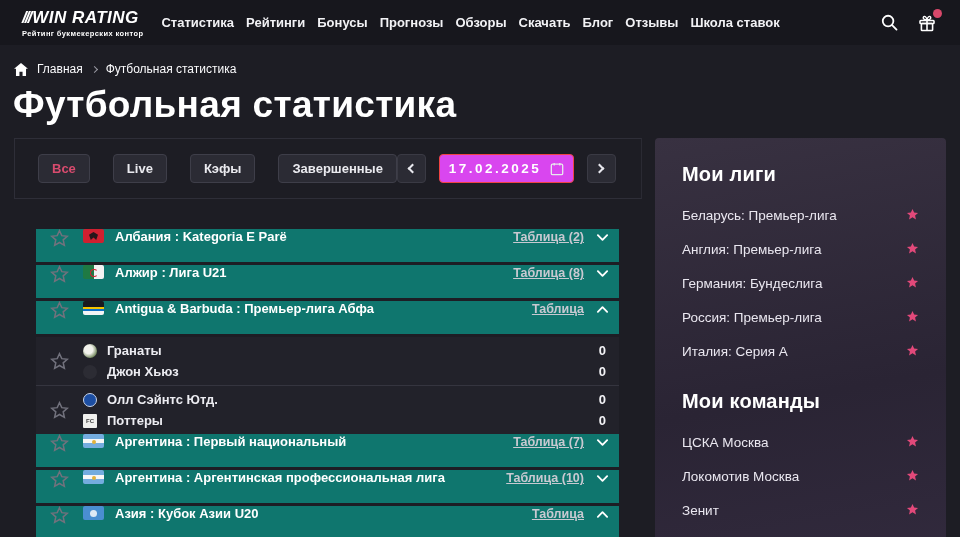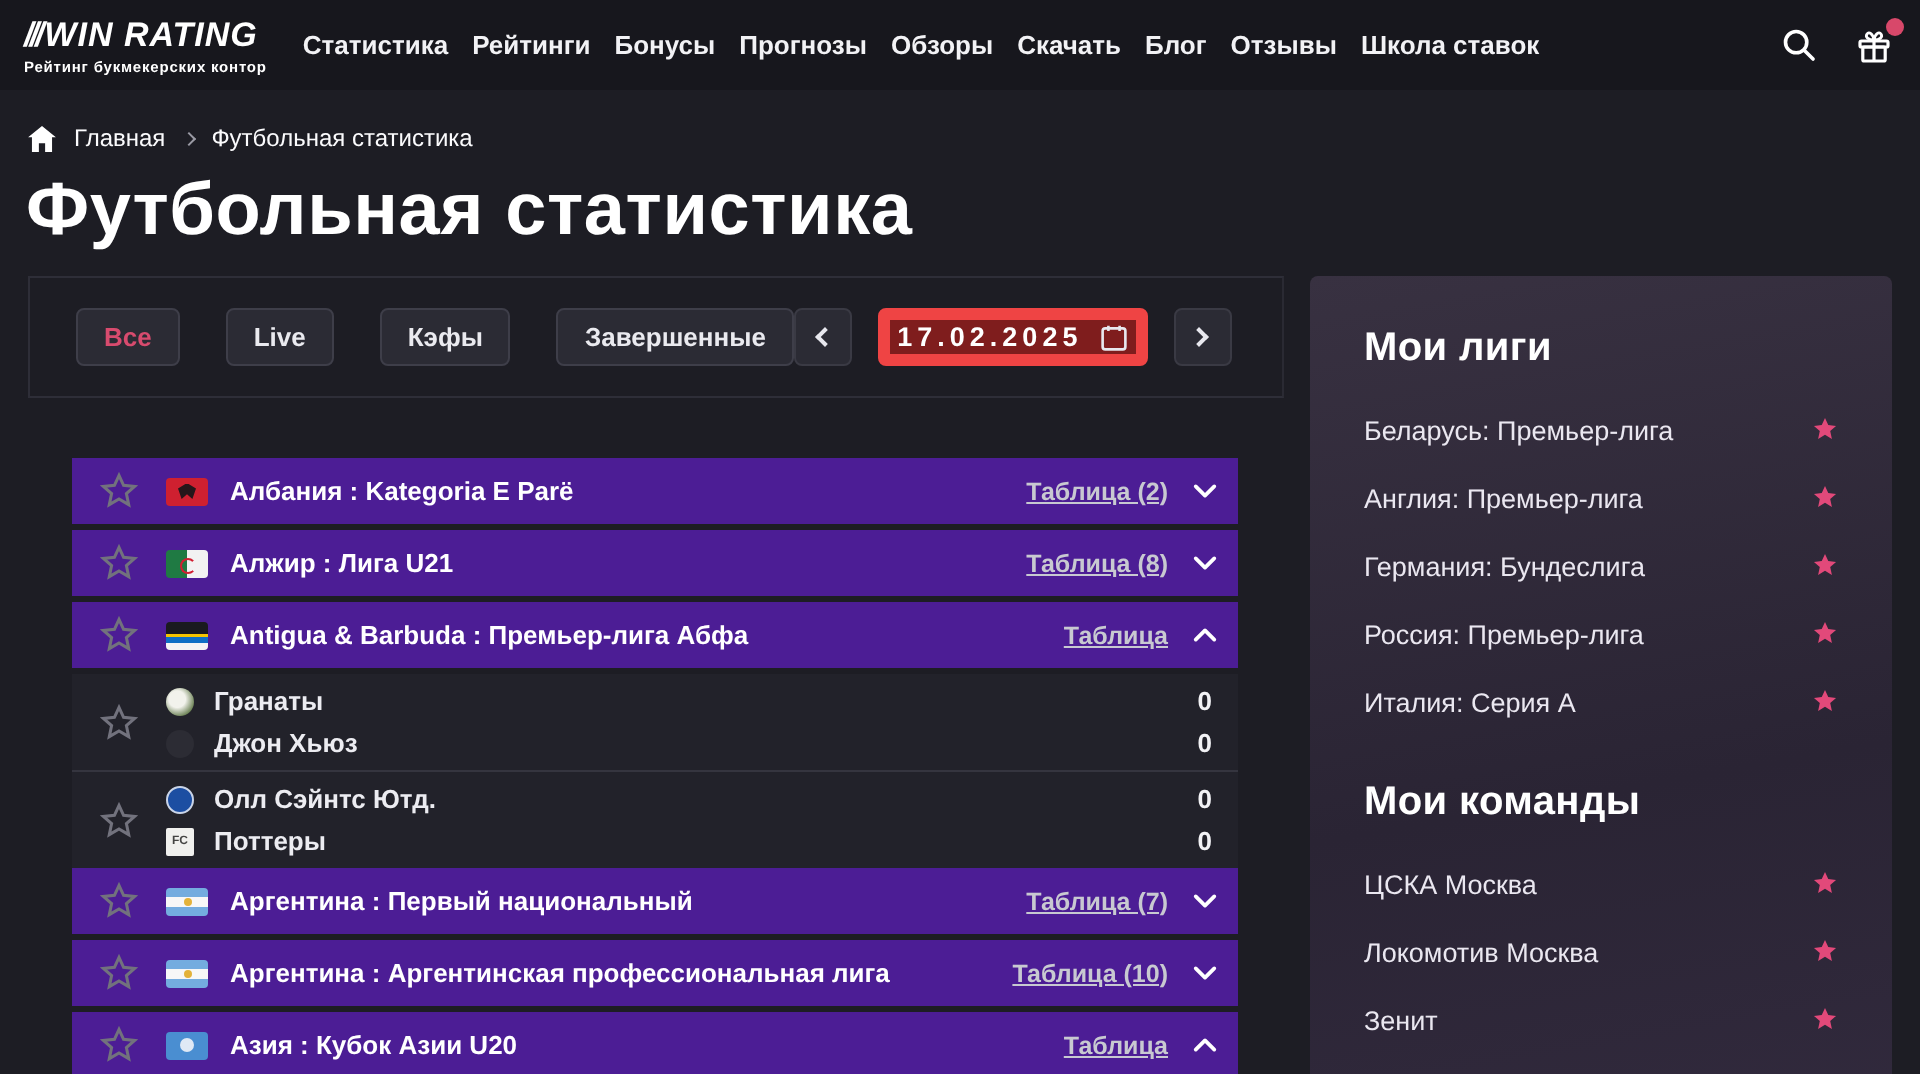--- a/index.html
+++ b/index.html
@@ -5,21 +5,21 @@
   * { margin:0; padding:0; box-sizing:border-box; }
   html,body { width:960px; height:537px; overflow:hidden; }
   body {
     background:#1d1d24;
     font-family:"Liberation Sans", sans-serif;
     color:#fff;
   }
   
   .header {
     height:45px; display:flex; align-items:center;
-    background:#17171d; padding:0 12px;
+    background:#17171d; padding:0 22px;
   }
   .logo { display:flex; flex-direction:column; cursor:pointer; margin-right:18px; }
   .logo-main { font-style:italic; font-weight:900; font-size:17px; letter-spacing:.5px; white-space:nowrap; }
   .logo-main .slashes { letter-spacing:-2px; margin-right:2px; }
   .logo-tagline { font-size:7.5px; font-weight:700; letter-spacing:.4px; margin-top:1px; color:#fff; }
   .nav { display:flex; align-items:center; gap:12px; }
   .nav-item { font-size:13px; font-weight:700; color:#f2f2f5; cursor:pointer; white-space:nowrap; }
   .header-right { margin-left:auto; display:flex; align-items:center; gap:16px; }
   .icon-btn { width:22px; height:22px; position:relative; cursor:pointer; display:flex; align-items:center; justify-content:center; }
   .badge-dot { position:absolute; top:-3px; right:-4px; width:9px; height:9px; border-radius:50%; }
@@ -49,30 +49,30 @@
   .tab.active { color:#d84b6e; }
   .date-group { margin-left:auto; display:flex; align-items:center; gap:13px; }
   .sq-btn {
     width:29px; height:29px; background:#2b2b34; border:1px solid #3a3a44; border-radius:4px;
     display:flex; align-items:center; justify-content:center; cursor:pointer;
   }
   .arr { width:7px; height:7px; border-top:2px solid #e8e8ee; border-right:2px solid #e8e8ee; }
   .arr.prev { transform:rotate(-135deg); margin-left:3px; }
   .arr.next { transform:rotate(45deg); margin-right:3px; }
   .date-box {
-    height:29px; width:135px; background:#7f1d1d; border:6px solid #ef4444; border-radius:4px;
+    height:29px; width:135px; background:#d946ef; border:1px solid #ef4444; border-radius:4px;
     display:flex; align-items:center; justify-content:center; gap:9px; cursor:pointer;
   }
   .date-text { font-size:13.5px; font-weight:700; letter-spacing:2.5px; }
 
   
   .league-list { margin:30px 23px 0 22px; }
   .l-row {
-    background:#4c1d95; height:33px; margin-bottom:3px;
-    display:flex; align-items:center;
+    background:#0f766e; height:33px; margin-bottom:3px;
+    display:flex; align-items:flex-start;
   }
   .star-cell { width:47px; flex:none; display:flex; align-items:center; justify-content:center; cursor:pointer; }
   .flag { width:21px; height:14px; flex:none; border-radius:2px; margin-right:11px; position:relative; overflow:hidden; }
   .flag-albania { background:#cf2030; }
   .flag-albania::after { content:""; position:absolute; left:6px; top:3px; width:9px; height:8px; background:#26161a; clip-path:polygon(50% 0,100% 35%,80% 100%,50% 70%,20% 100%,0 35%); }
   .flag-algeria { background:linear-gradient(90deg,#1f7a43 0 50%,#f2f2f2 50% 100%); }
   .flag-algeria::after { content:""; position:absolute; left:7px; top:4px; width:6px; height:6px; border-radius:50%; border:1.6px solid #d21f32; border-right-color:transparent; }
   .flag-antigua { background:linear-gradient(180deg,#1a1a1f 0 42%,#f5c400 42% 55%,#0f6fc5 55% 75%,#f4f4f4 75% 100%); }
   .flag-argentina { background:linear-gradient(180deg,#74acdf 0 33%,#f7f7f7 33% 67%,#74acdf 67% 100%); }
   .flag-argentina::after { content:""; position:absolute; left:8.5px; top:5.5px; width:4px; height:4px; border-radius:50%; background:#e3b23a; }

